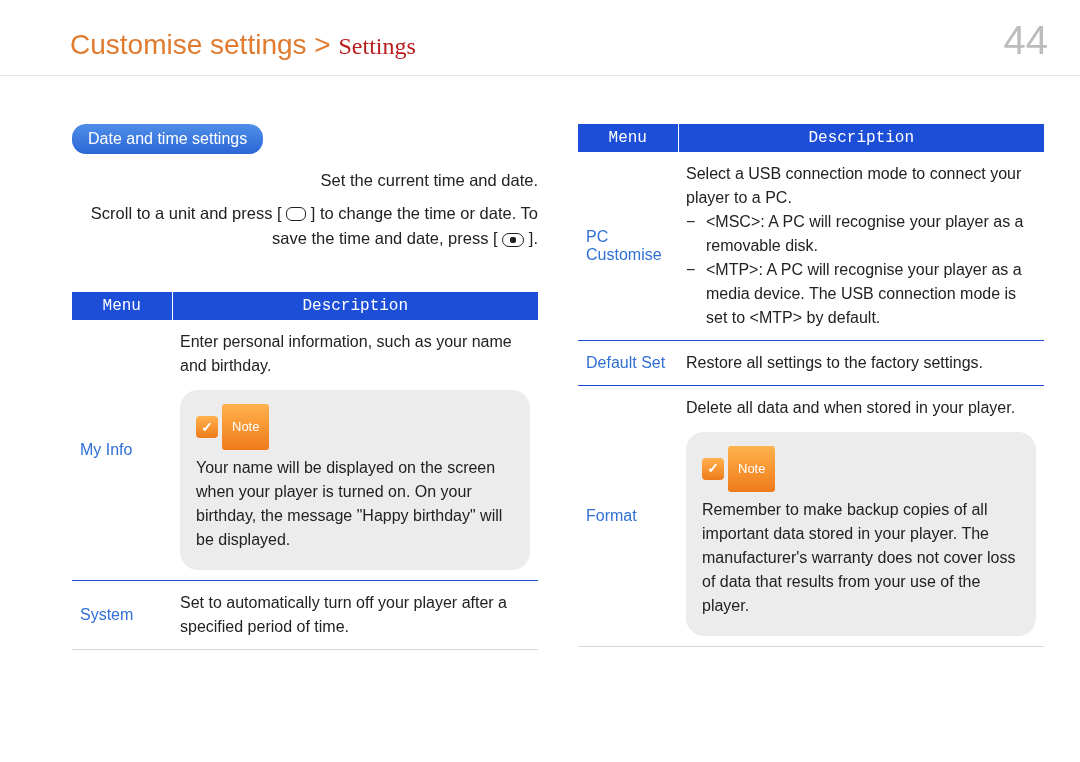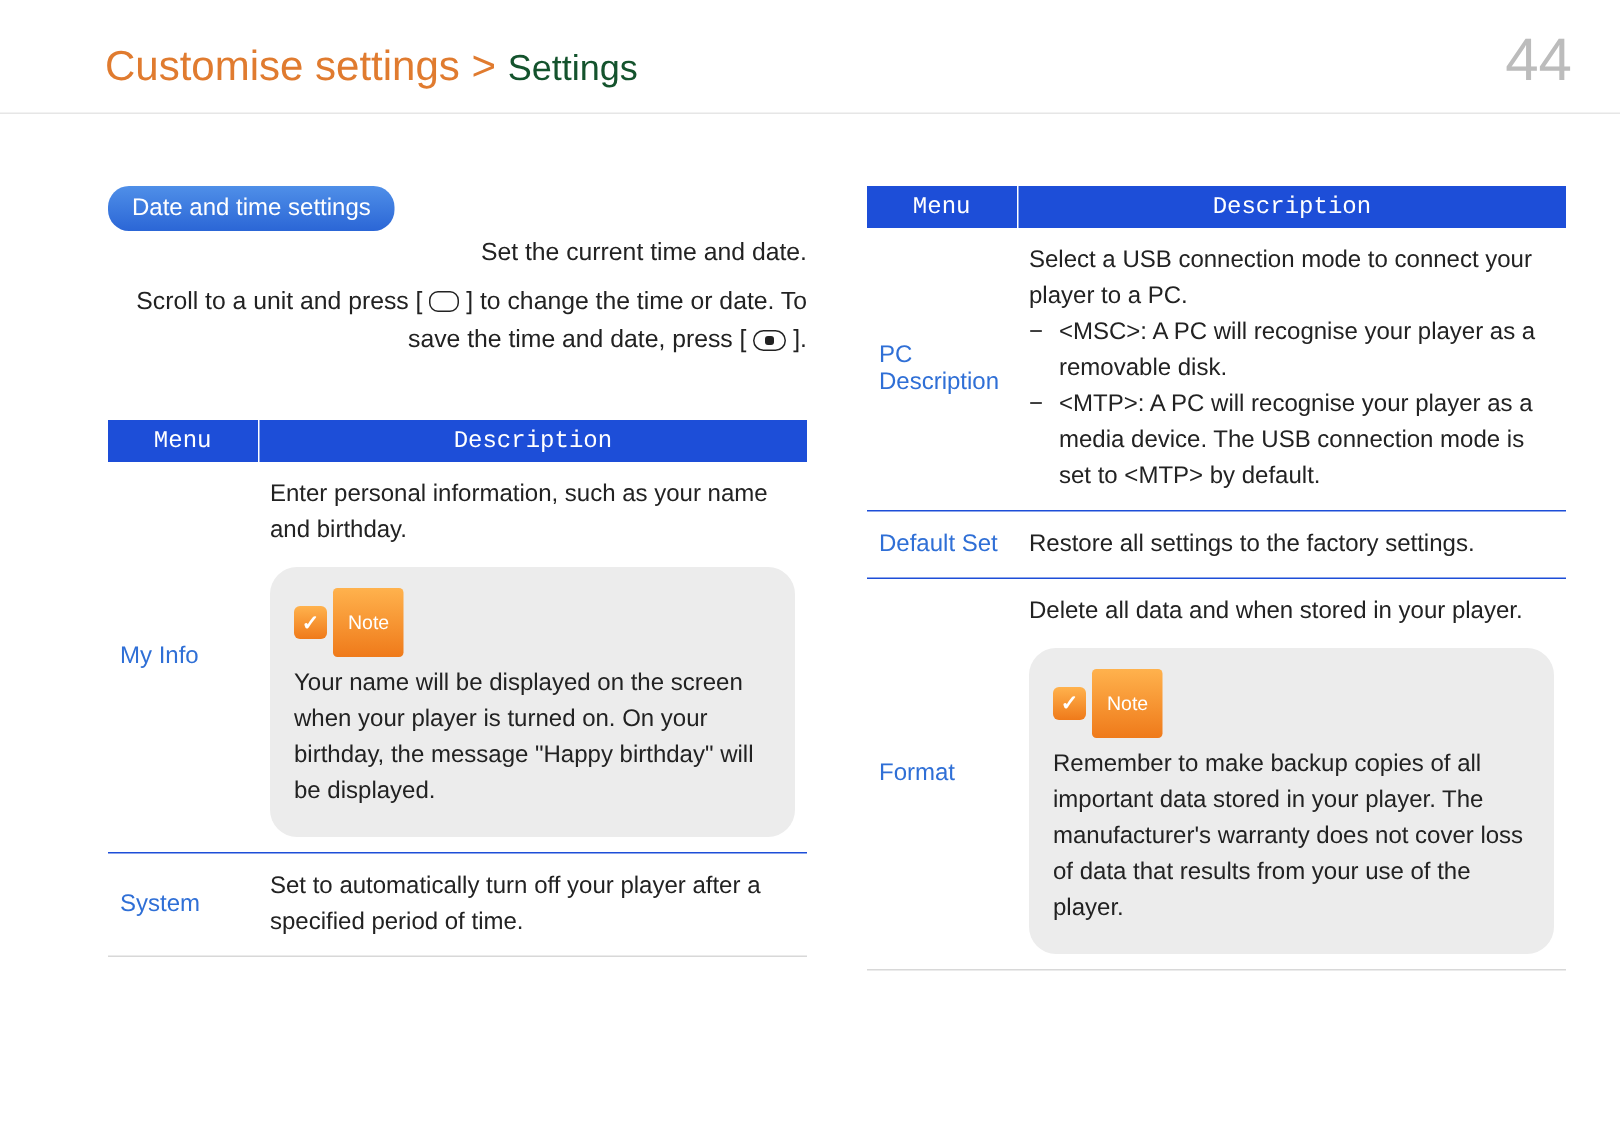--- a/index.html
+++ b/index.html
@@ -16,37 +16,37 @@
   .header {
     display: flex;
     justify-content: space-between;
     align-items: baseline;
     padding: 18px 24px 12px 70px;
     border-bottom: 1px solid #e6e6e6;
   }
   .header-title { font-size: 28px; font-weight: 300; }
   .title-main { color: #e07b2f; }
   .title-sep  { color: #e07b2f; }
-  .title-sub  { color: #14532d; font-size: 24px; }
+  .title-sub  { color: #b91c1c; font-size: 24px; font-family: Liberation Serif, serif; }
   .page-num   { color: #bcbcbc; font-size: 40px; font-weight: 300; padding-right: 8px; }
   .columns {
     display: flex;
     gap: 40px;
     padding: 48px 36px 0 72px;
   }
   .col { flex: 1; min-width: 0; }
   .pill {
     display: inline-block;
     background: linear-gradient(#4f8fe8, #2b66d6);
     color: #fff;
     font-size: 16px;
     font-weight: 300;
     padding: 6px 16px;
     border-radius: 14px;
-    margin-bottom: 2px;
+    margin-bottom: 14px;
   }
   .body-text {
     font-size: 16.5px;
     line-height: 1.5;
     color: #222;
     margin-bottom: 8px;
     font-weight: 300;
     text-align: right;
   }
   .spacer { height: 34px; }
@@ -193,21 +193,21 @@
   </div>
 
   <div class="col">
     <table class="settings">
       <tbody>
           <tr>
         <th class="col-menu">Menu</th>
         <th>Description</th>
       </tr>
       <tr>
-        <td class="menu-name">PC Description</td>
+        <td class="menu-name">PC Customise</td>
         <td class="desc-cell">
           <div>Select a USB connection mode to connect your player to a PC.</div>
           <div class="indent-item">
             <span class="indent-dash">−</span>
             <span>&lt;MSC&gt;: A PC will recognise your player as a removable disk.</span>
           </div>
           <div class="indent-item">
             <span class="indent-dash">−</span>
             <span>&lt;MTP&gt;: A PC will recognise your player as a media device. The USB connection mode is set to &lt;MTP&gt; by default.</span>
           </div>

